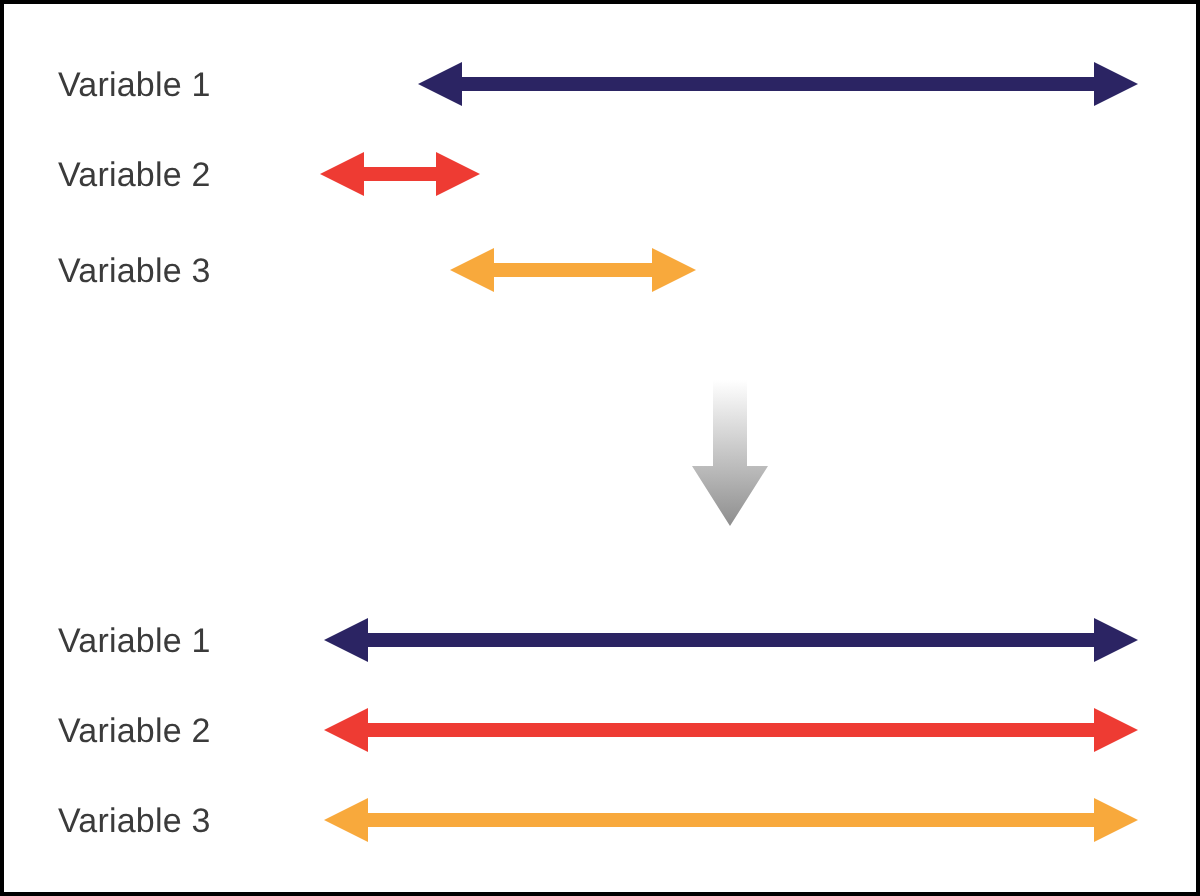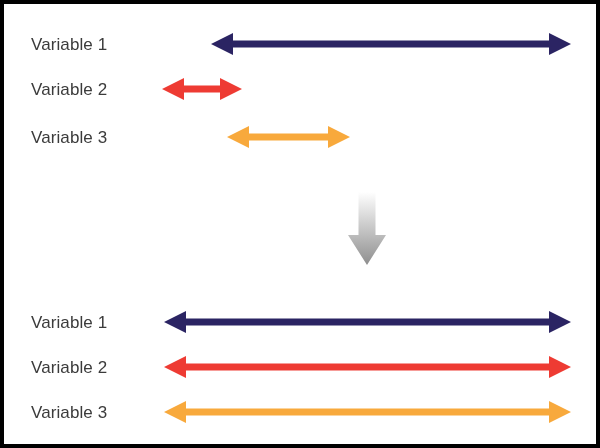--- a/index.html
+++ b/index.html
@@ -9,21 +9,21 @@
     background: #ffffff;
   }
   body {
     font-family: "Liberation Sans", sans-serif;
   }
   #canvas {
     position: relative;
     width: 600px;
     height: 448px;
     background: #ffffff;
-    border: 4px solid #000000;
+    border: 2px solid #000000;
     box-sizing: border-box;
     overflow: hidden;
   }
   .row-label {
     position: absolute;
     left: 27px;
     font-size: 17px;
     line-height: 20px;
     color: #3b3b3b;
     letter-spacing: 0.1px;

